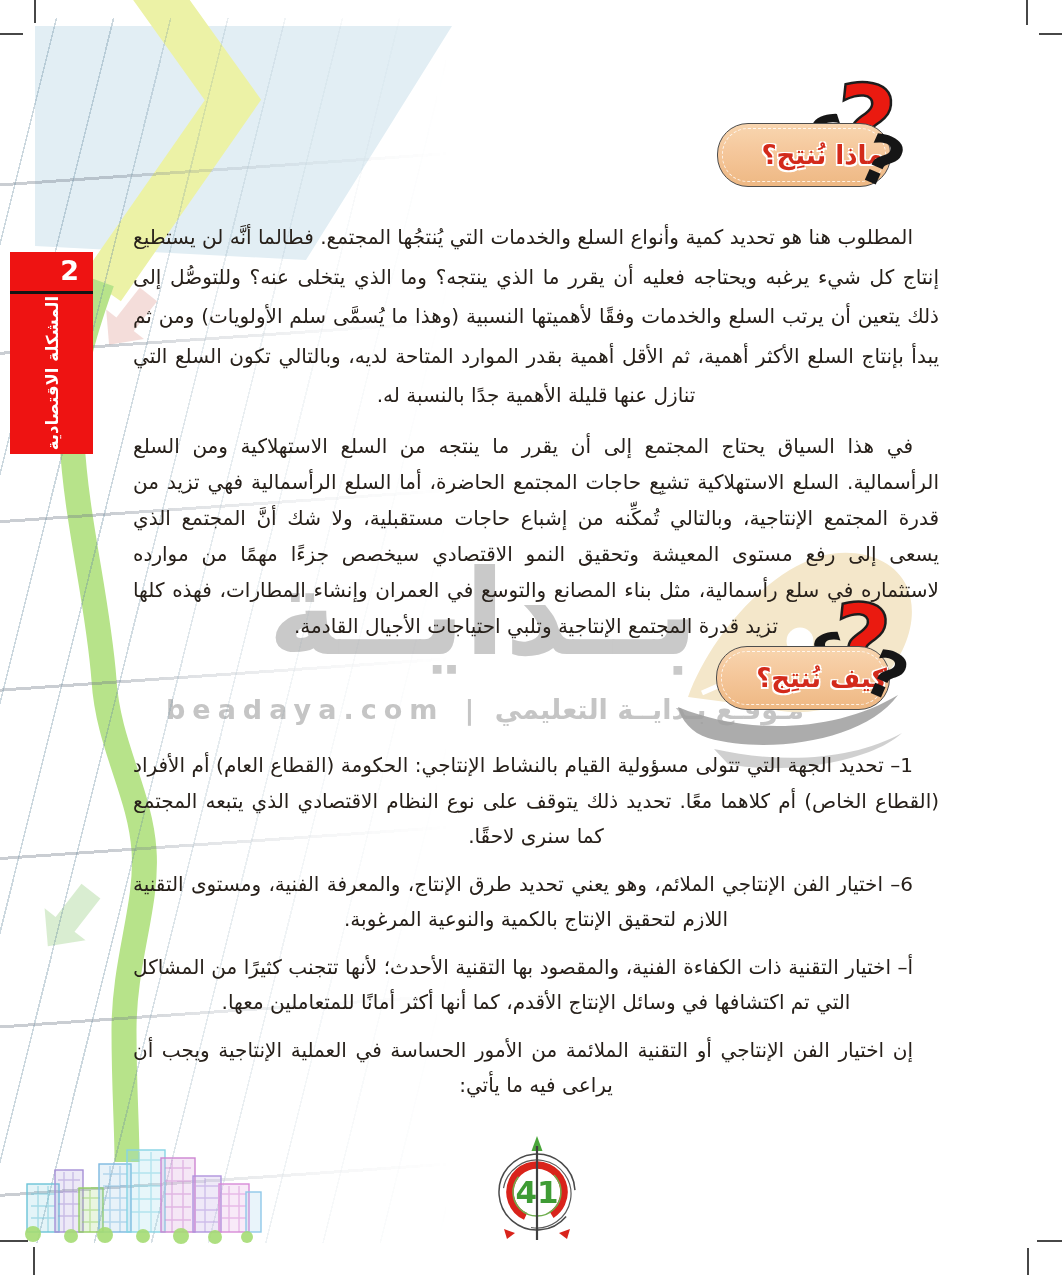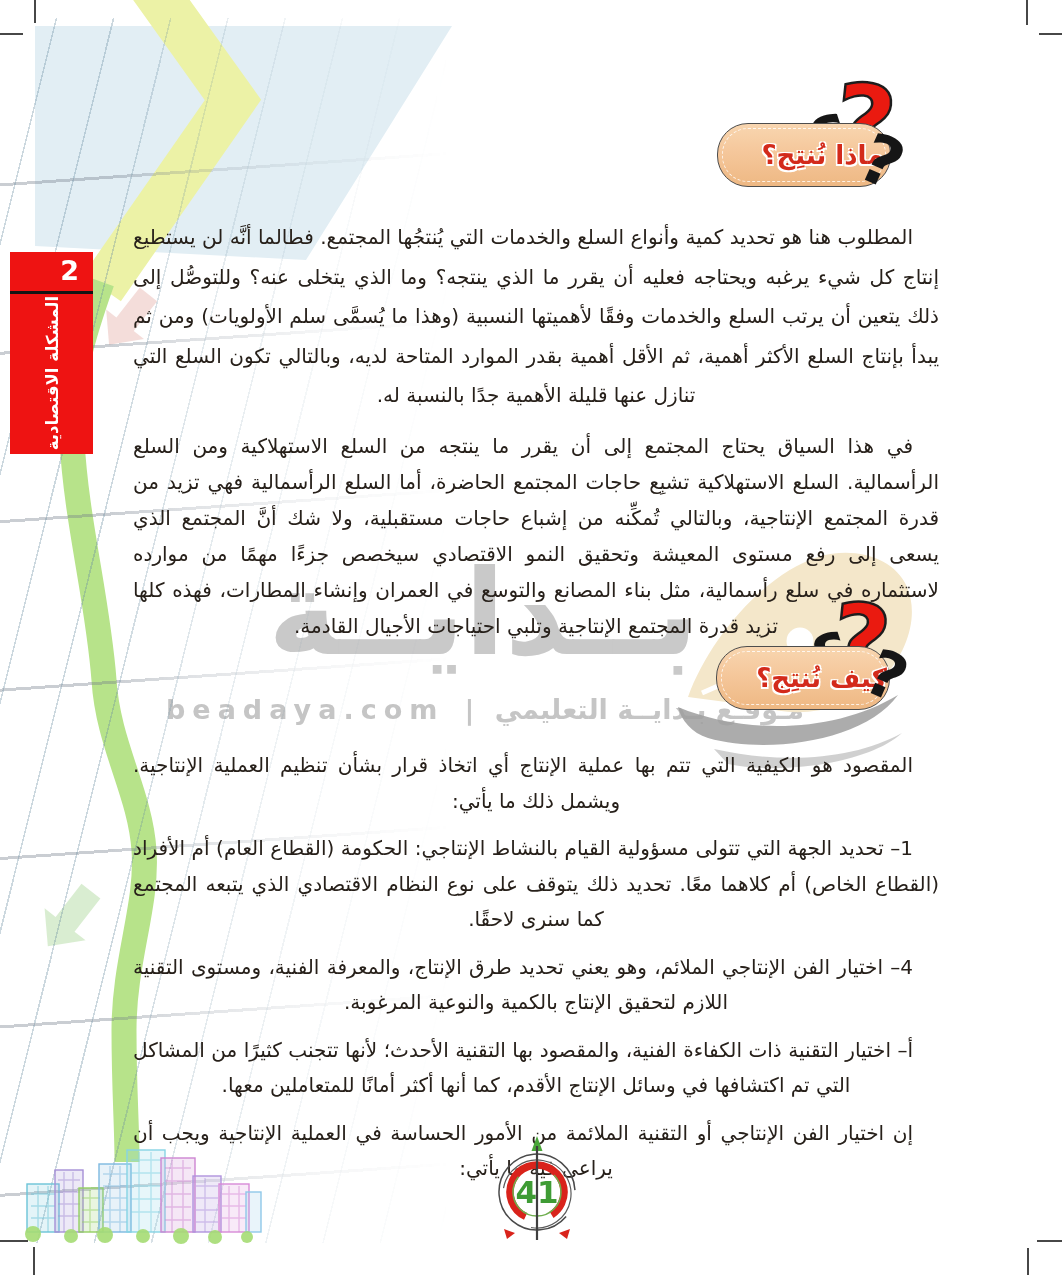--- a/index.html
+++ b/index.html
@@ -140,23 +140,22 @@
 
   <span class="qm qm-black qm2-l">?</span>
   <span class="qm qm-red qm2-c">?</span>
   <span class="qm qm-black qm2-r">?</span>
   <div class="pill pill-2">
     <div class="pill-inner"></div>
     <span class="pill-label">كيف نُنتِج؟</span>
   </div>
 
   <section class="body-sec sec-2">
-    <p dir="rtl">المقصود هو الكيفية التي تتم بها عملية الإنتاج أي اتخاذ قرار بشأن تنظيم العملية الإنتاجية. ويشمل ذلك ما يأتي:</p>
     <p dir="rtl">1– تحديد الجهة التي تتولى مسؤولية القيام بالنشاط الإنتاجي: الحكومة (القطاع العام) أم الأفراد (القطاع الخاص) أم كلاهما معًا. تحديد ذلك يتوقف على نوع النظام الاقتصادي الذي يتبعه المجتمع كما سنرى لاحقًا.</p>
-    <p dir="rtl">4– اختيار الفن الإنتاجي الملائم، وهو يعني تحديد طرق الإنتاج، والمعرفة الفنية، ومستوى التقنية اللازم لتحقيق الإنتاج بالكمية والنوعية المرغوبة.</p>
+    <p dir="rtl">6– اختيار الفن الإنتاجي الملائم، وهو يعني تحديد طرق الإنتاج، والمعرفة الفنية، ومستوى التقنية اللازم لتحقيق الإنتاج بالكمية والنوعية المرغوبة.</p>
     <p dir="rtl">أ– اختيار التقنية ذات الكفاءة الفنية، والمقصود بها التقنية الأحدث؛ لأنها تتجنب كثيرًا من المشاكل التي تم اكتشافها في وسائل الإنتاج الأقدم، كما أنها أكثر أمانًا للمتعاملين معها.</p>
     <p dir="rtl">إن اختيار الفن الإنتاجي أو التقنية الملائمة من الأمور الحساسة في العملية الإنتاجية ويجب أن يراعى فيه ما يأتي:</p>
   </section>
 
   <svg class="badge" width="116" height="116" viewBox="0 0 116 116">
     <circle cx="58" cy="56" r="38" fill="none" stroke="#4a4a4a" stroke-width="1.5" stroke-dasharray="210 29" transform="rotate(40 58 56)"></circle>
     <circle cx="58" cy="58" r="34" fill="none" stroke="#5a5a5a" stroke-width="1.2" stroke-dasharray="160 54" transform="rotate(190 58 58)"></circle>
     <circle cx="58" cy="56" r="27" fill="none" stroke="#d9231b" stroke-width="7.5" stroke-dasharray="142 28" transform="rotate(115 58 56)"></circle>
     <circle cx="58" cy="56" r="24" fill="none" stroke="#6fae4e" stroke-width="1.5" stroke-dasharray="110 41" transform="rotate(-45 58 56)"></circle>
     <text x="58" y="67" text-anchor="middle" font-size="31" font-weight="bold" fill="#3f9c35" font-family="DejaVu Sans, sans-serif">41</text>

